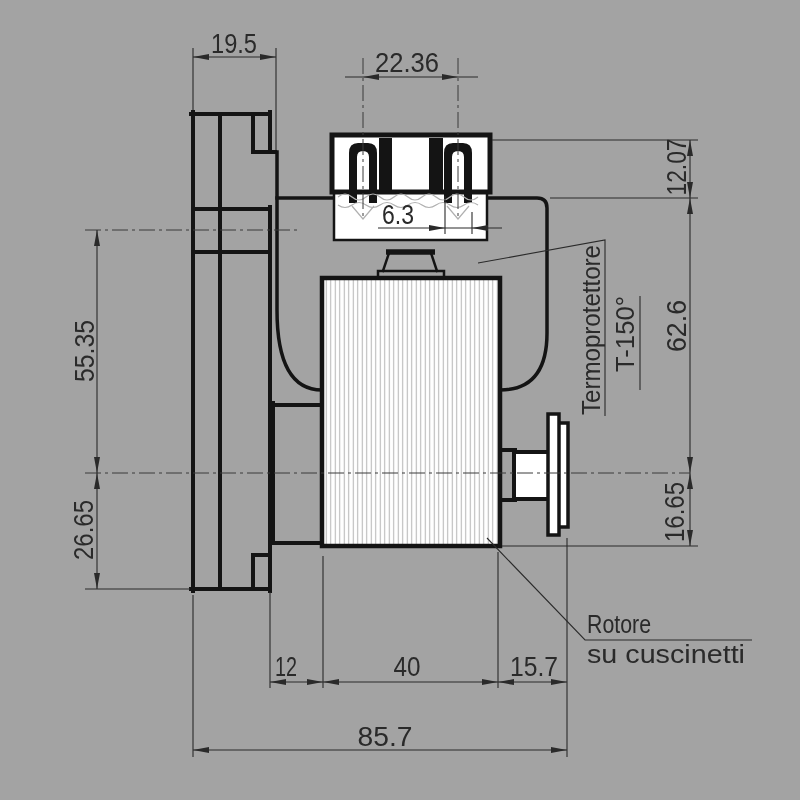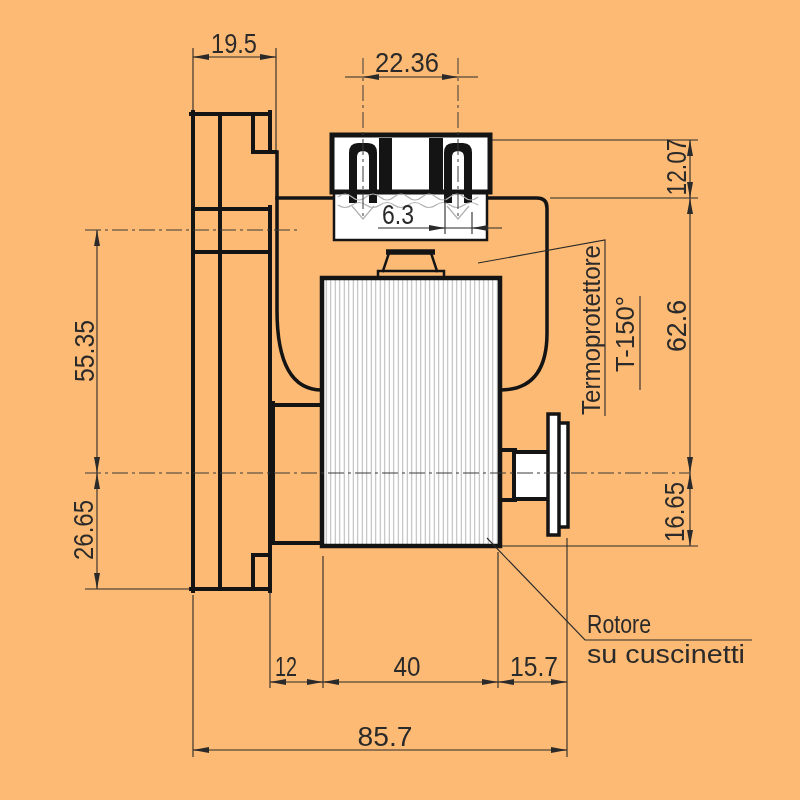--- a/index.html
+++ b/index.html
@@ -1,16 +1,16 @@
 <!DOCTYPE html>
 <html><head>
 <meta charset="utf-8">
 <style>
   html,body{margin:0;padding:0;background:#ffffff;}
-  .page{width:800px;height:800px;background:#fdba74;position:relative;overflow:hidden;}
+  .page{width:800px;height:800px;background:#a3a3a3;position:relative;overflow:hidden;}
   svg{display:block;}
   .thick{stroke:#141414;stroke-width:4;fill:none;stroke-linecap:square;}
   .med{stroke:#141414;stroke-width:2.5;fill:none;stroke-linecap:square;}
   .bracket{stroke:#141414;stroke-width:3.5;fill:none;stroke-linecap:square;}
   .thin{stroke:#2a2a2a;stroke-width:1.1;fill:none;}
   .cl{stroke:#3a3a3a;stroke-width:1;fill:none;stroke-dasharray:16 4 3 4;}
   .wav{stroke:#b0b0b0;stroke-width:1.2;fill:none;}
   .arrow{fill:#2a2a2a;stroke:none;}
   .dimtxt{font-family:"Liberation Sans","DejaVu Sans",sans-serif;font-size:27px;fill:#2a2a2a;}
   .lbltxt{font-family:"Liberation Sans","DejaVu Sans",sans-serif;font-size:26px;fill:#2a2a2a;}

